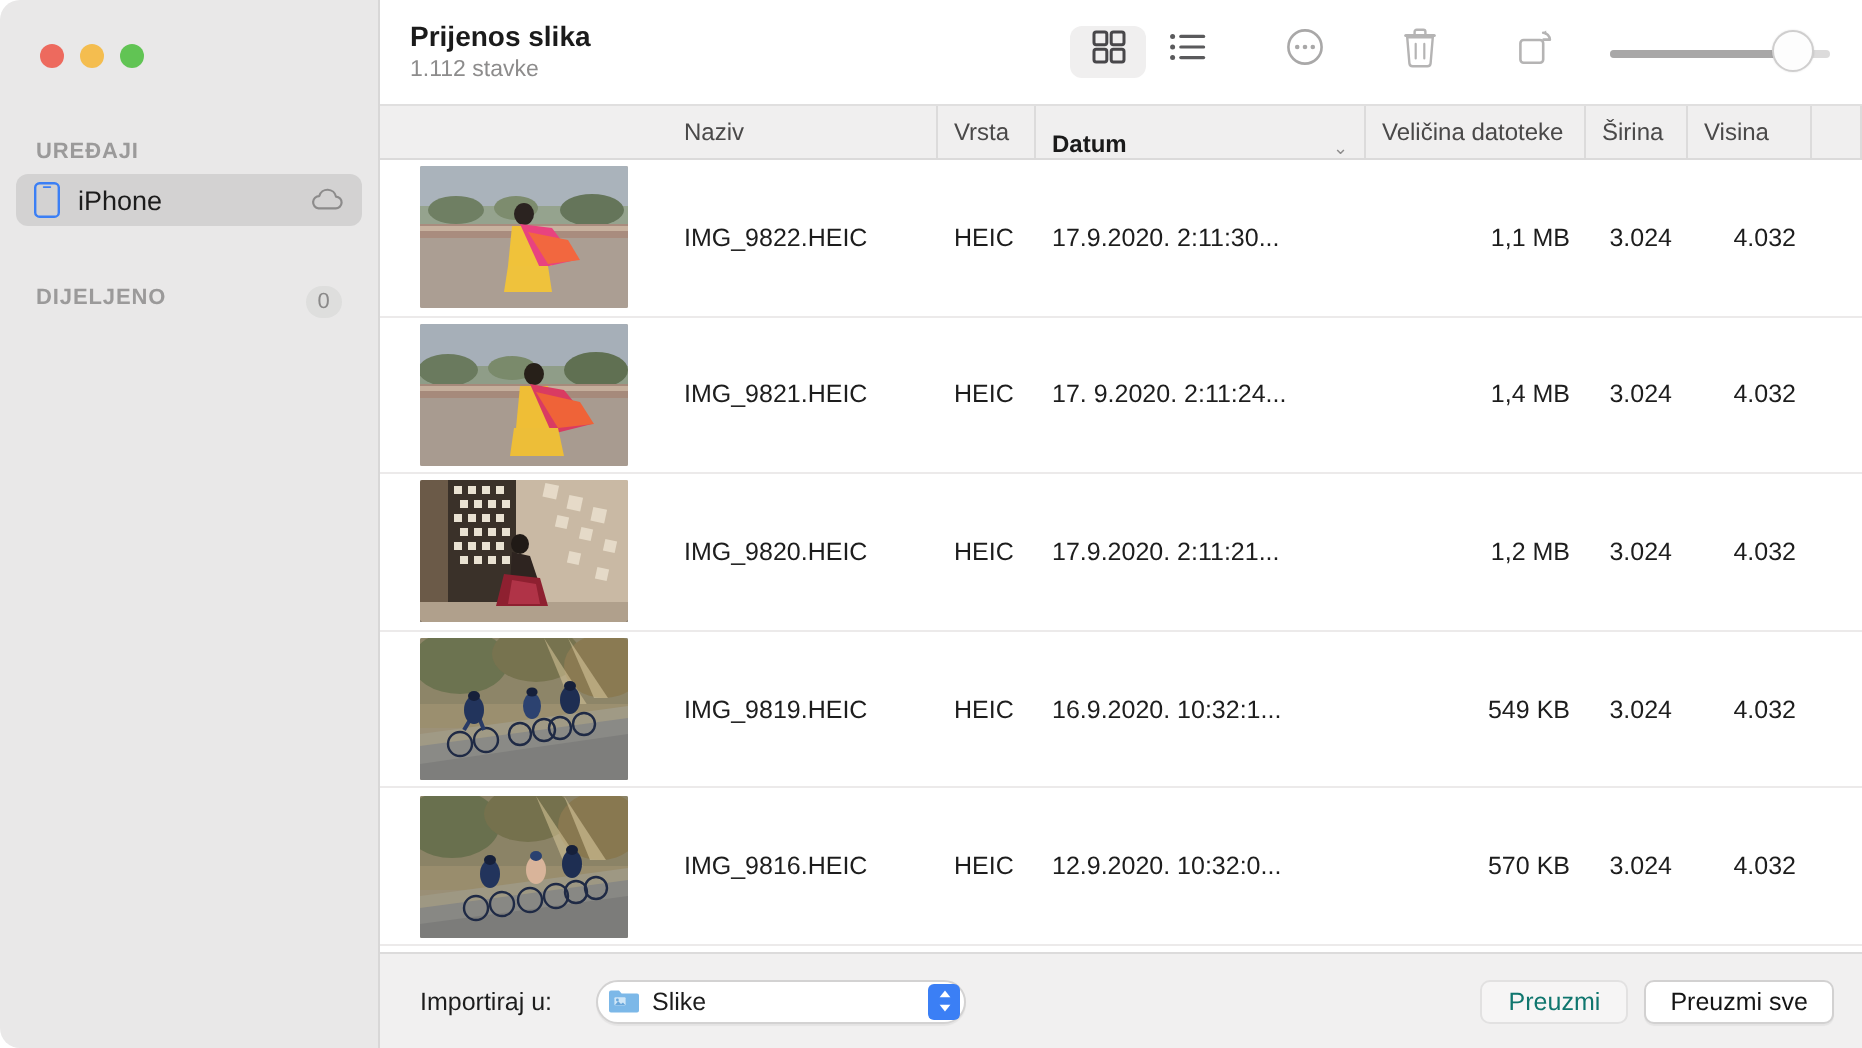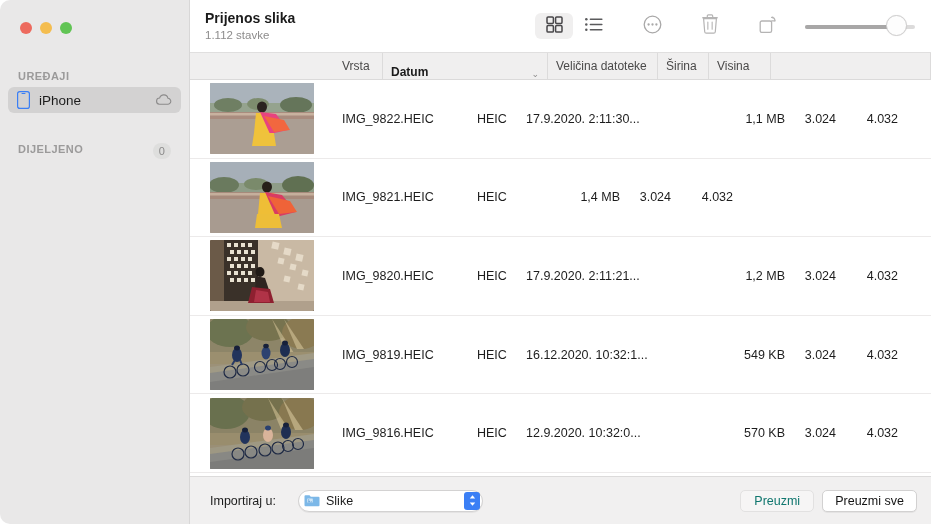--- a/index.html
+++ b/index.html
@@ -370,20 +370,23 @@
         <div class="slider-wrap">
           <div class="slider-track"></div>
           <div class="slider-fill"></div>
           <div class="slider-knob"></div>
         </div>
       </div>
     </div>
 
     <div class="col-header">
       <div class="ch first" style="width:144px"></div>
+      <div class="ch" style="width:135px">
+        <span>Naziv</span>
+      </div>
       <div class="ch" style="width:49px">
         <span>Vrsta</span>
       </div>
       <div class="ch sorted" style="width:165px">
         <span>Datum</span>
         <span class="chev">⌄</span>
       </div>
       <div class="ch" style="width:110px">
         <span>Veličina datoteke</span>
       </div>
@@ -444,20 +447,21 @@
               <ellipse cx="57" cy="25" rx="5" ry="5.5" fill="#272019"></ellipse>
               <path d="M50 31 l14 0 l8 21 l-24 0 z" fill="#efbe36"></path>
               <path d="M55 30 l17 3 l14 17 l-20 5 z" fill="#d93b62"></path>
               <path d="M58 34 l22 5 l7 11 l-18 2 z" fill="#ef6338"></path>
               <path d="M47 52 l22 0 l3 14 l-27 0 z" fill="#edbe38"></path>
             </svg>
           </div>
         </div>
         <div class="cell" style="width:135px">IMG_9821.HEIC</div>
         <div class="cell" style="width:49px">HEIC</div>
+        <div class="cell" style="width:165px">17. 9.2020. 2:11:24...</div>
         <div class="cell num" style="width:110px">1,4 MB</div>
         <div class="cell num" style="width:51px">3.024</div>
         <div class="cell num" style="width:62px">4.032</div>
         <div class="cell" style="flex:1"></div>
       </div>
 
       <div class="row">
         <div class="cell thumb-cell" style="width:144px">
           <div class="thumb">
             <svg viewBox="0 0 104 71" preserveAspectRatio="none">
@@ -547,21 +551,21 @@
               <ellipse cx="56" cy="34" rx="4.5" ry="6.5" fill="#2c4270"></ellipse>
               <ellipse cx="75" cy="31" rx="5" ry="7" fill="#1e2e52"></ellipse>
               <ellipse cx="27" cy="29" rx="3" ry="2.5" fill="#16203a"></ellipse>
               <ellipse cx="56" cy="27" rx="2.8" ry="2.3" fill="#16203a"></ellipse>
               <ellipse cx="75" cy="24" rx="3" ry="2.5" fill="#16203a"></ellipse>
             </svg>
           </div>
         </div>
         <div class="cell" style="width:135px">IMG_9819.HEIC</div>
         <div class="cell" style="width:49px">HEIC</div>
-        <div class="cell" style="width:165px">16.12.2020. 10:32:1...</div>
+        <div class="cell" style="width:165px">16.9.2020. 10:32:1...</div>
         <div class="cell num" style="width:110px">549 KB</div>
         <div class="cell num" style="width:51px">3.024</div>
         <div class="cell num" style="width:62px">4.032</div>
         <div class="cell" style="flex:1"></div>
       </div>
 
       <div class="row">
         <div class="cell thumb-cell" style="width:144px">
           <div class="thumb">
             <svg viewBox="0 0 104 71" preserveAspectRatio="none">

